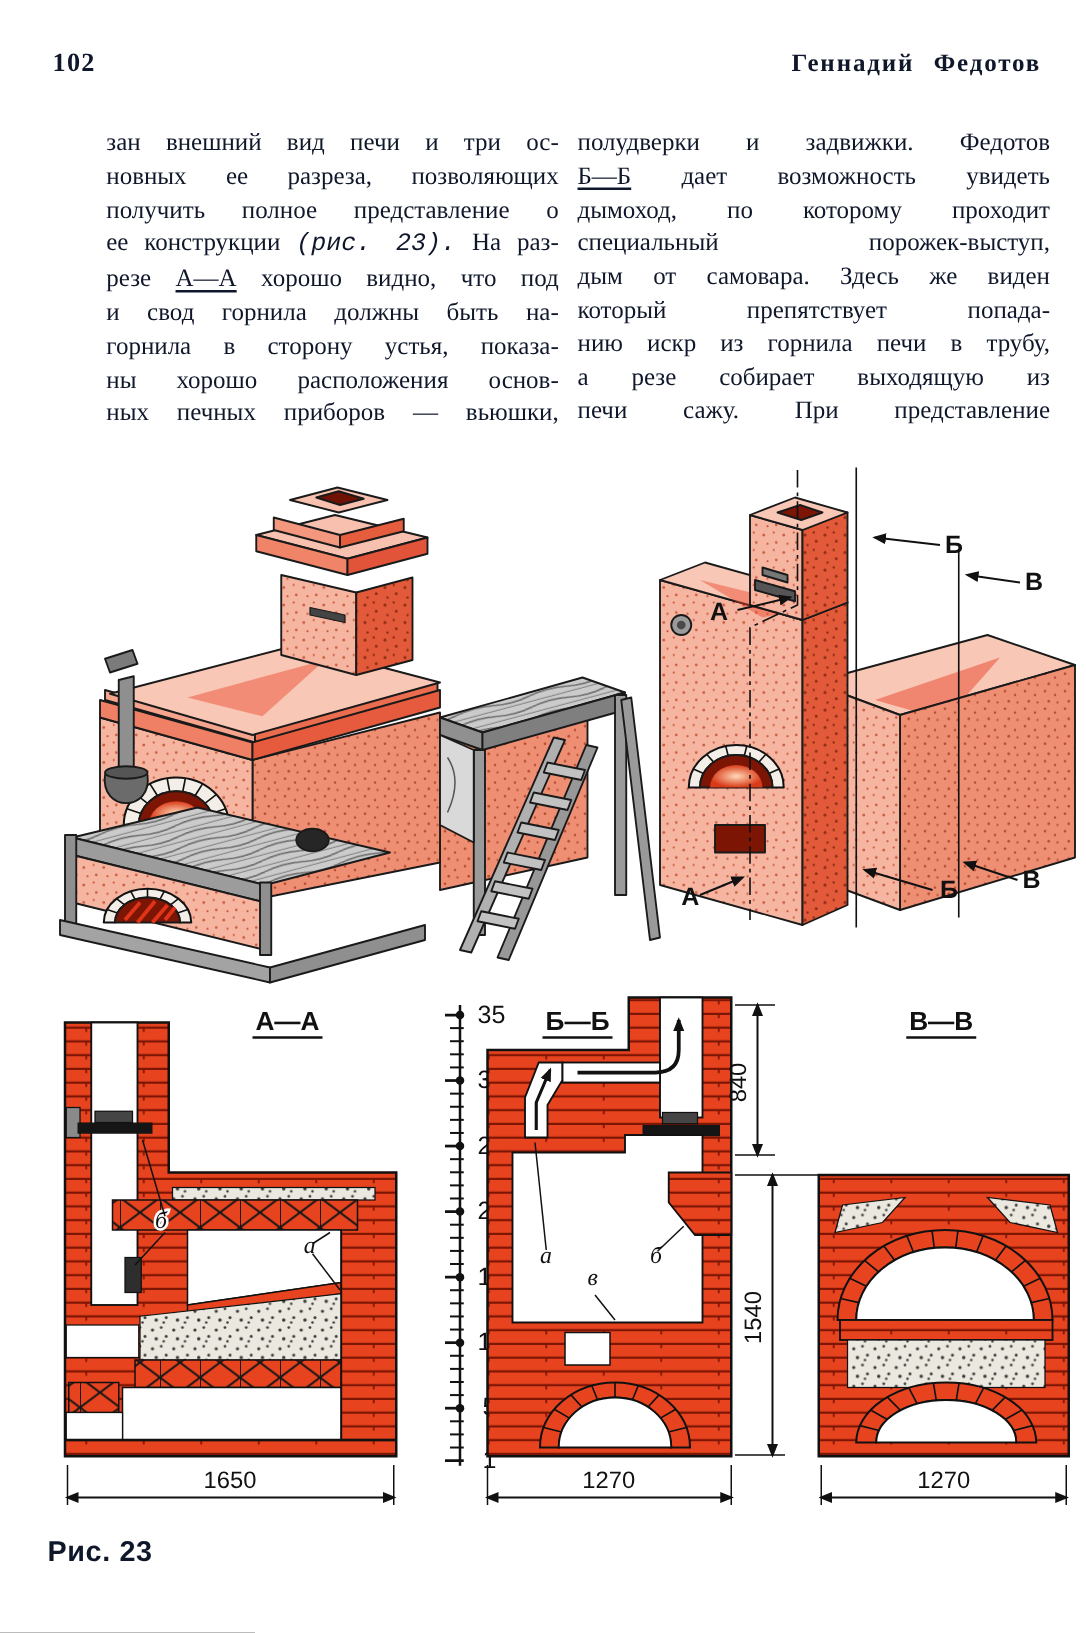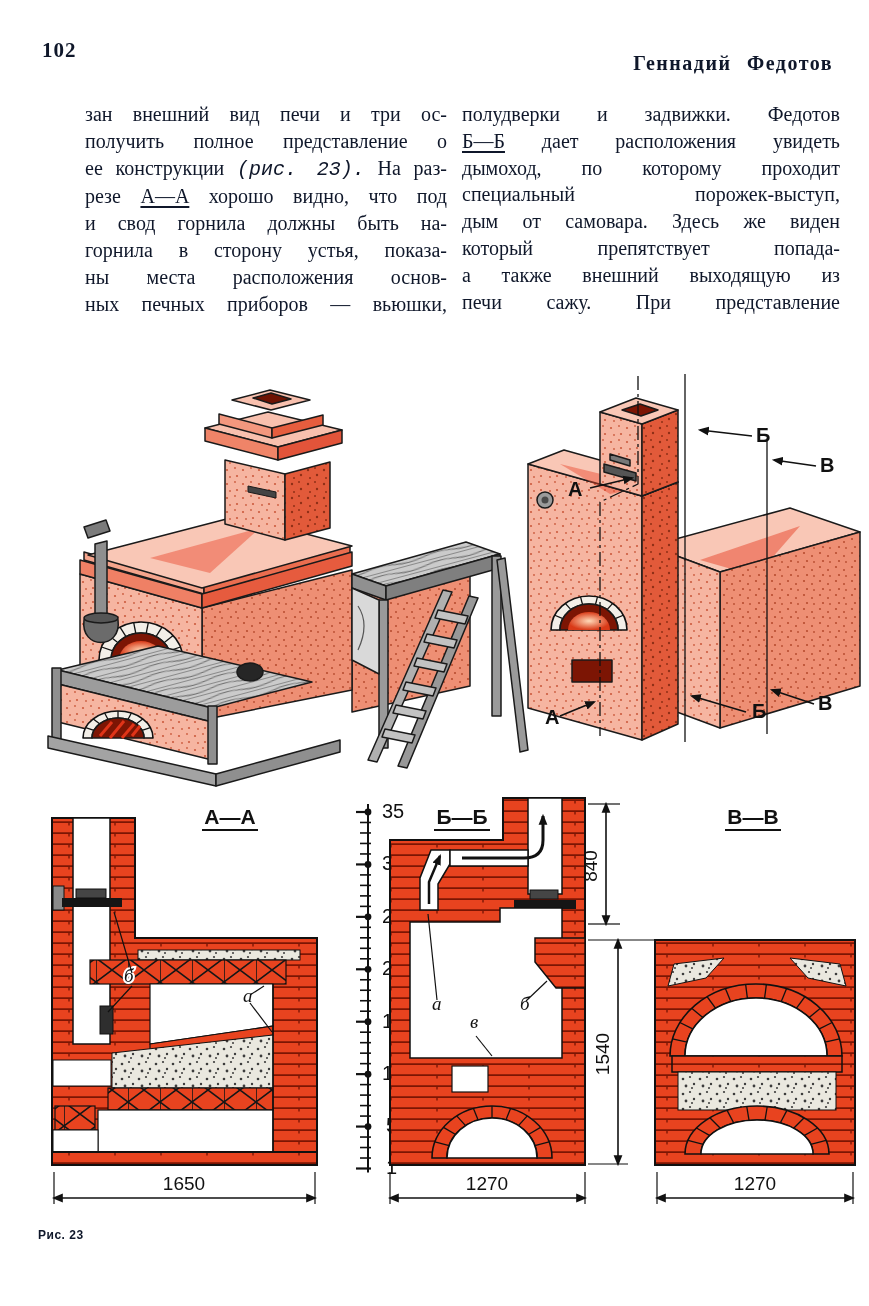--- a/index.html
+++ b/index.html
@@ -1,68 +1,70 @@
 <!DOCTYPE html>
 <html><head>
 <meta charset="utf-8">
 <style>
   html,body{margin:0;padding:0;background:#888;}
   #page{position:relative;width:869px;height:1306px;background:#ffffff;overflow:hidden;
         font-family:"Liberation Serif", serif;color:#0f172a;}
   .hdr-num{position:absolute;left:42px;top:38px;font-size:21px;font-weight:bold;letter-spacing:1px;}
   .hdr-author{position:absolute;right:36px;top:40px;font-size:20px;font-weight:bold;
-              letter-spacing:1.5px;word-spacing:9px;margin-top:12px;}
+              letter-spacing:1.5px;word-spacing:9px;}
   .col{position:absolute;top:101px;font-size:20px;line-height:26.8px;}
   #col-left{left:85px;width:362px;}
   #col-right{left:462px;width:378px;}
   .line{text-align:justify;text-align-last:justify;white-space:nowrap;}
   .it{font-style:italic;font-family:Liberation Mono, monospace;}
   .ul{text-decoration:underline;text-underline-offset:3px;text-decoration-thickness:1.5px;}
   .figsvg{position:absolute;left:0;display:block;}
   #fig-top{top:368px;}
   #fig-bottom{top:790px;}
   .caption{position:absolute;left:38px;top:1228px;font-family:"Liberation Sans",sans-serif;
-           font-weight:bold;font-size:12px;letter-spacing:0.5px;}
+           font-weight:bold;font-size:23px;letter-spacing:0.5px;}
   
   .t-title{font:bold 21px "Liberation Sans",sans-serif;fill:#111;}
   .t-dim{font:19px "Liberation Sans",sans-serif;fill:#111;}
   .t-ruler{font:20px "Liberation Sans",sans-serif;fill:#111;}
   .t-lab{font:italic 19px "Liberation Serif",serif;fill:#111;paint-order:stroke;stroke:#fff;stroke-width:4px;}
   .t-mark{font:bold 20px "Liberation Sans",sans-serif;fill:#111;}
   .thin{stroke:#111;stroke-width:1.2;fill:none;}
   .dimline{stroke:#111;stroke-width:1.6;fill:none;}
   .ptr{stroke:#111;stroke-width:1.2;fill:none;}
 </style>
 </head>
 <body>
 
 <div id="page">
 
   <div class="hdr-num">102</div>
   <div class="hdr-author">Геннадий Федотов</div>
 
   <div class="col" id="col-left">
     <div class="line"><span>зан внешний вид печи и три ос-</span></div>
+    <div class="line"><span>новных ее разреза, позволяющих</span></div>
     <div class="line"><span>получить полное представление о</span></div>
     <div class="line"><span>ее конструкции </span><span class="it">(рис. 23).</span><span> На раз-</span></div>
     <div class="line"><span>резе </span><span class="ul">А—А</span><span> хорошо видно, что под</span></div>
     <div class="line"><span>и свод горнила должны быть на-</span></div>
     <div class="line"><span>горнила в сторону устья, показа-</span></div>
-    <div class="line"><span>ны места расположения основ-</span></div>
+    <div class="line"><span>ны хорошо расположения основ-</span></div>
     <div class="line"><span>ных печных приборов — вьюшки,</span></div>
   </div>
 
   <div class="col" id="col-right">
     <div class="line"><span>полудверки и задвижки. Федотов</span></div>
-    <div class="line"><span class="ul">Б—Б</span><span> дает расположения увидеть</span></div>
+    <div class="line"><span class="ul">Б—Б</span><span> дает возможность увидеть</span></div>
     <div class="line"><span>дымоход, по которому проходит</span></div>
     <div class="line"><span>специальный порожек-выступ,</span></div>
     <div class="line"><span>дым от самовара. Здесь же виден</span></div>
     <div class="line"><span>который препятствует попада-</span></div>
-    <div class="line"><span>а также внешний выходящую из</span></div>
+    <div class="line"><span>нию искр из горнила печи в трубу,</span></div>
+    <div class="line"><span>а резе собирает выходящую из</span></div>
     <div class="line"><span>печи сажу. При представление</span></div>
   </div>
 
   <svg id="fig-top" class="figsvg" width="869" height="420" viewBox="0 0 869 420">
     <defs>
       <pattern id="pSpeckL" width="16" height="14" patternUnits="userSpaceOnUse">
         <rect width="16" height="14" fill="#f6b5a1"></rect>
         <circle cx="3" cy="4" r="1.1" fill="#cc5b3e"></circle>
           <circle cx="11" cy="2" r="0.9" fill="#cc5b3e"></circle>
         <circle cx="13" cy="10" r="1.1" fill="#cc5b3e"></circle>

